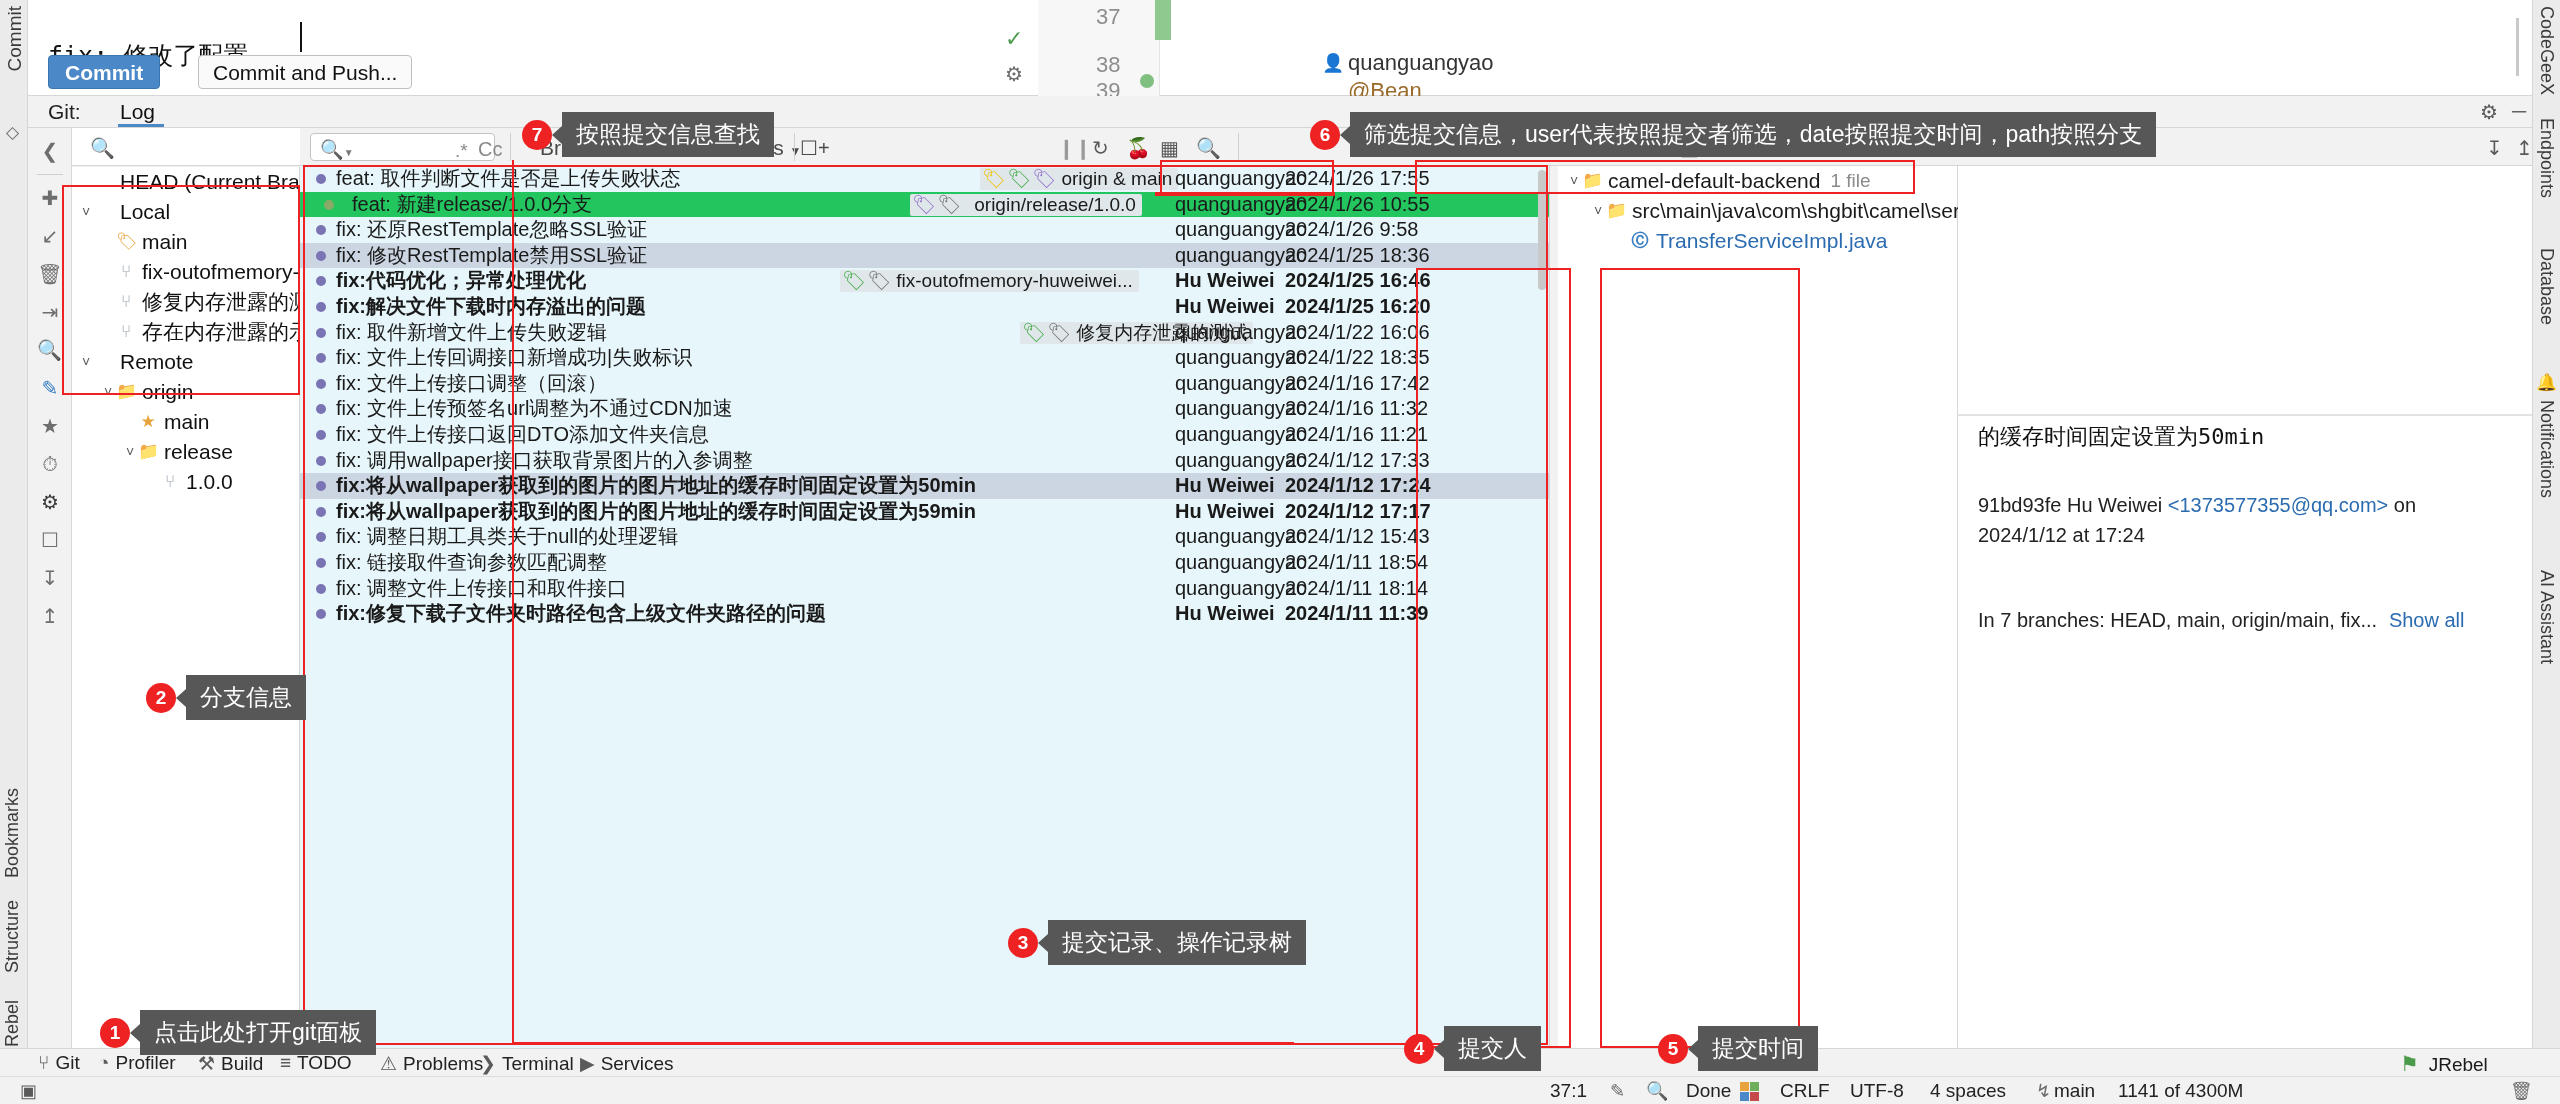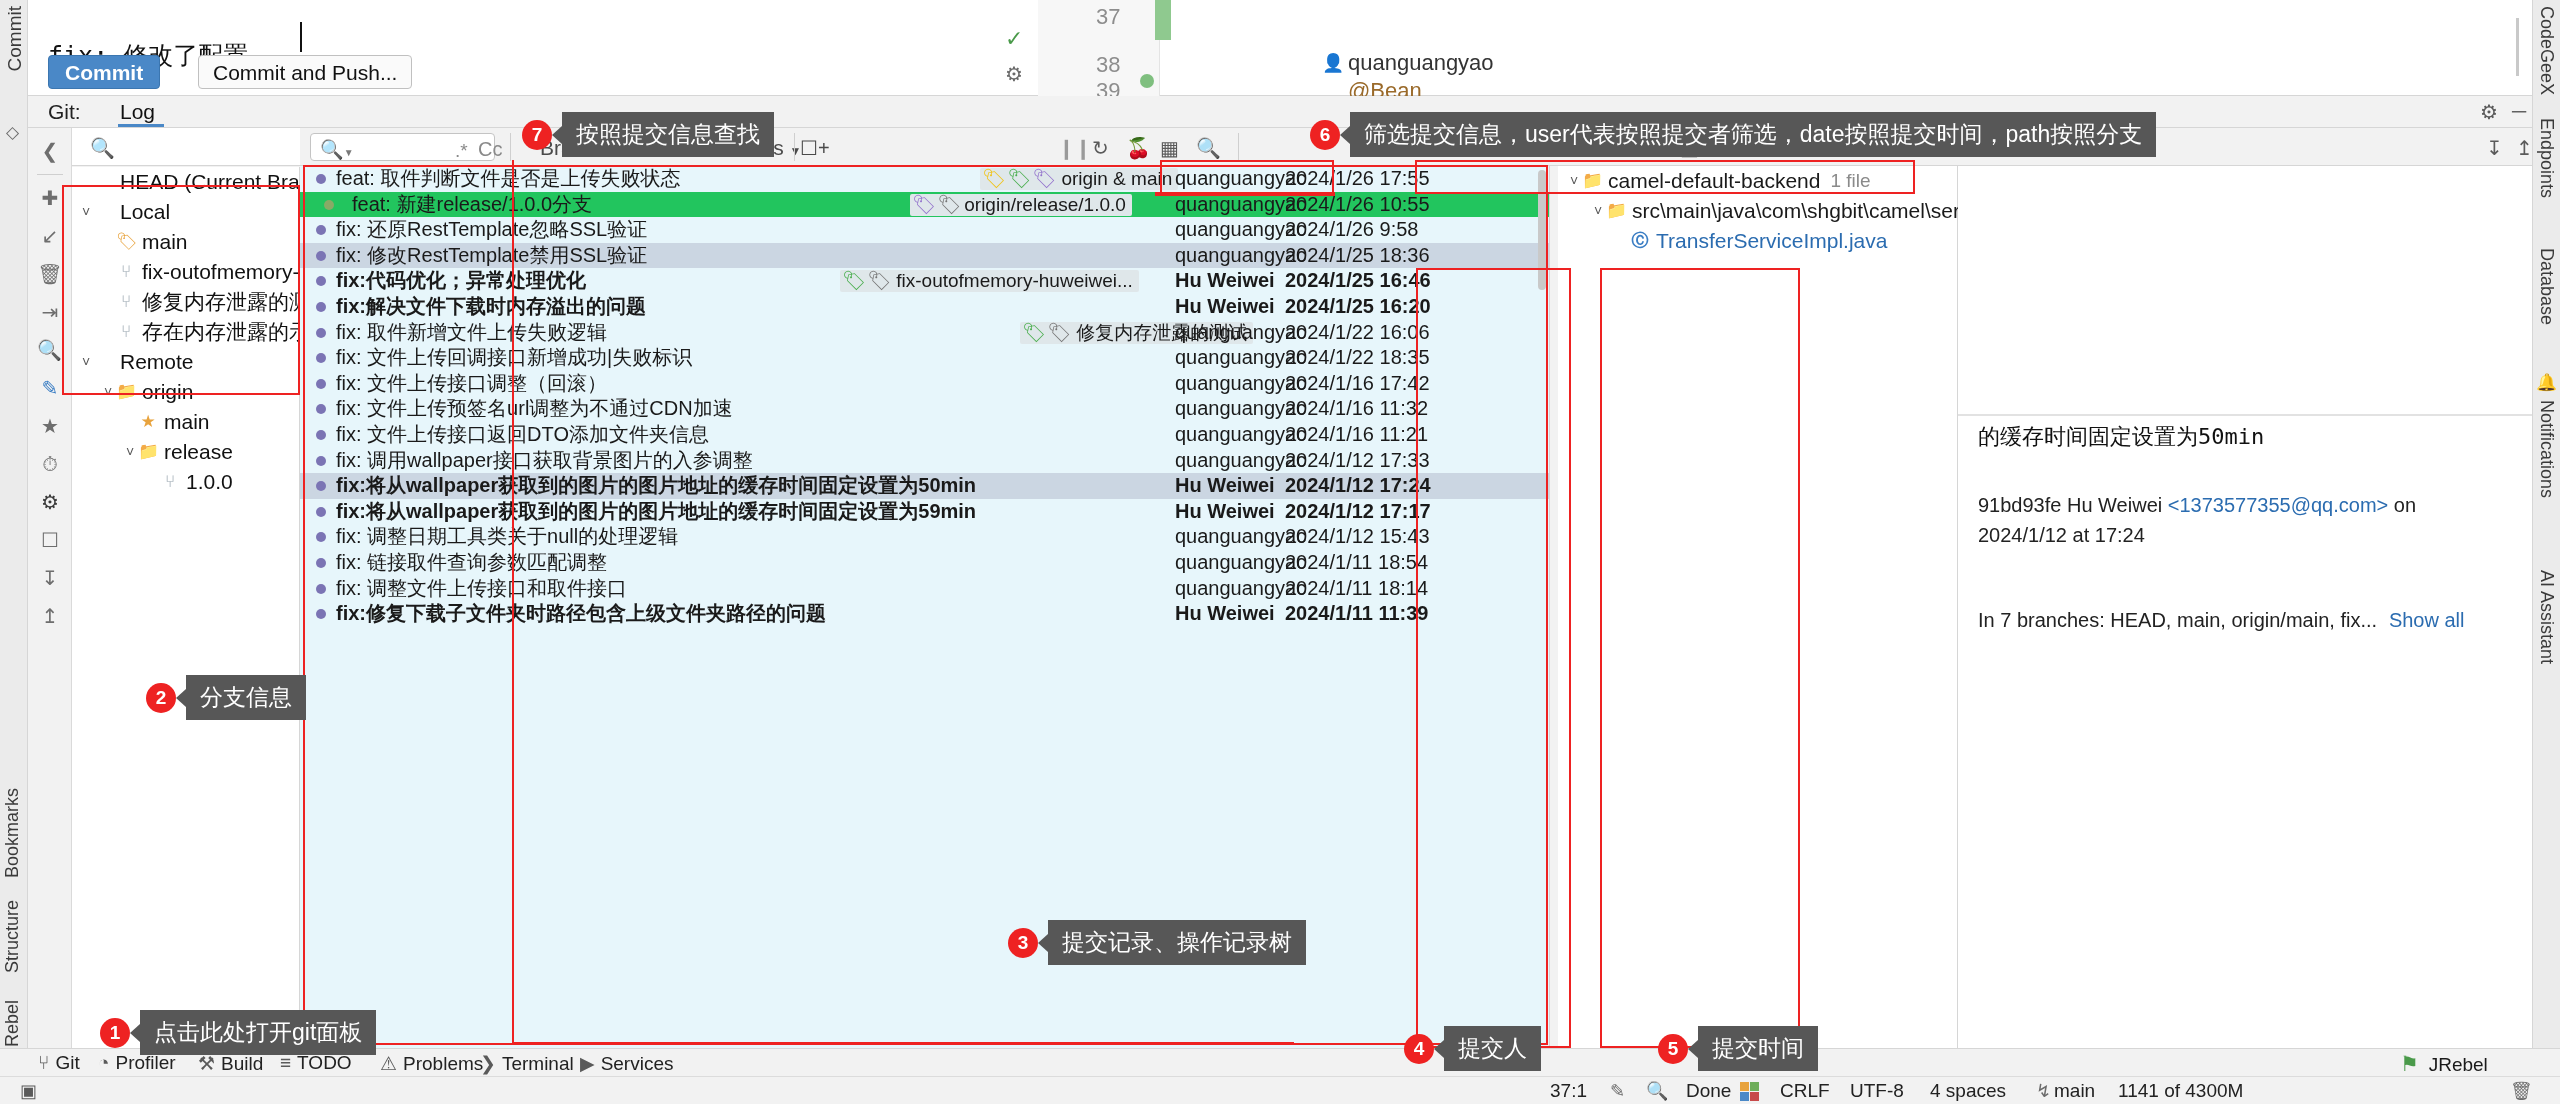--- a/index.html
+++ b/index.html
@@ -299,21 +299,21 @@
         <div class="log-subj">feat: 取件判断文件是否是上传失败状态</div>
         <div class="reftag" style="left: 680px;"><span style="color: rgb(240, 196, 25); margin-right: 1px;">🏷</span><span style="color: rgb(76, 175, 80); margin-right: 1px;">🏷</span><span style="color: rgb(149, 117, 205); margin-right: 1px;">🏷</span><span style="margin-left: 4px;">origin &amp; main</span></div>
         <div class="author-cell">quanguangyac</div>
         <div class="date-cell">2024/1/26 17:55</div>
       </div>
       <div class="log-row alt">
         <div class="log-graph">
           <div class="node green" style="left: 16px;"></div>
         </div>
         <div class="log-subj" style="left: 52px;">feat: 新建release/1.0.0分支</div>
-        <div class="reftag" style="left: 610px;"><span style="color: rgb(149, 117, 205); margin-right: 1px;">🏷</span><span style="color: rgb(119, 119, 119); margin-right: 1px;">🏷</span><span style="margin-left: 2px;">origin/release/1.0.0</span></div>
+        <div class="reftag" style="left: 610px;"><span style="color: rgb(149, 117, 205); margin-right: 1px;">🏷</span><span style="color: rgb(119, 119, 119); margin-right: 1px;">🏷</span><span style="margin-left: 12px;">origin/release/1.0.0</span></div>
         <div class="author-cell">quanguangyac</div>
         <div class="date-cell">2024/1/26 10:55</div>
       </div>
       <div class="log-row">
         <div class="log-graph">
           <div class="node"></div>
         </div>
         <div class="log-subj">fix: 还原RestTemplate忽略SSL验证</div>
         <div class="author-cell">quanguangyac</div>
         <div class="date-cell">2024/1/26 9:58</div>

